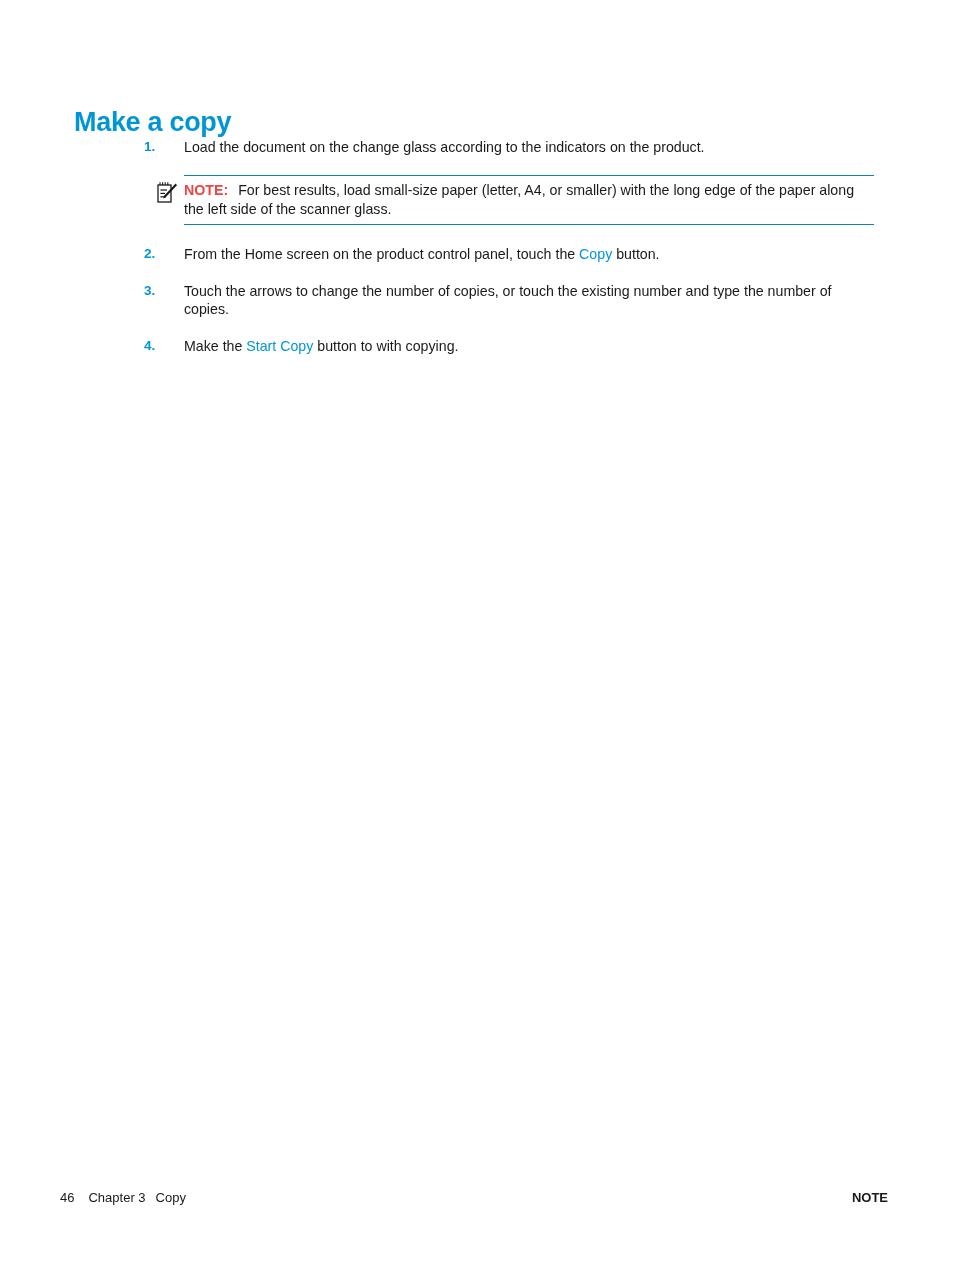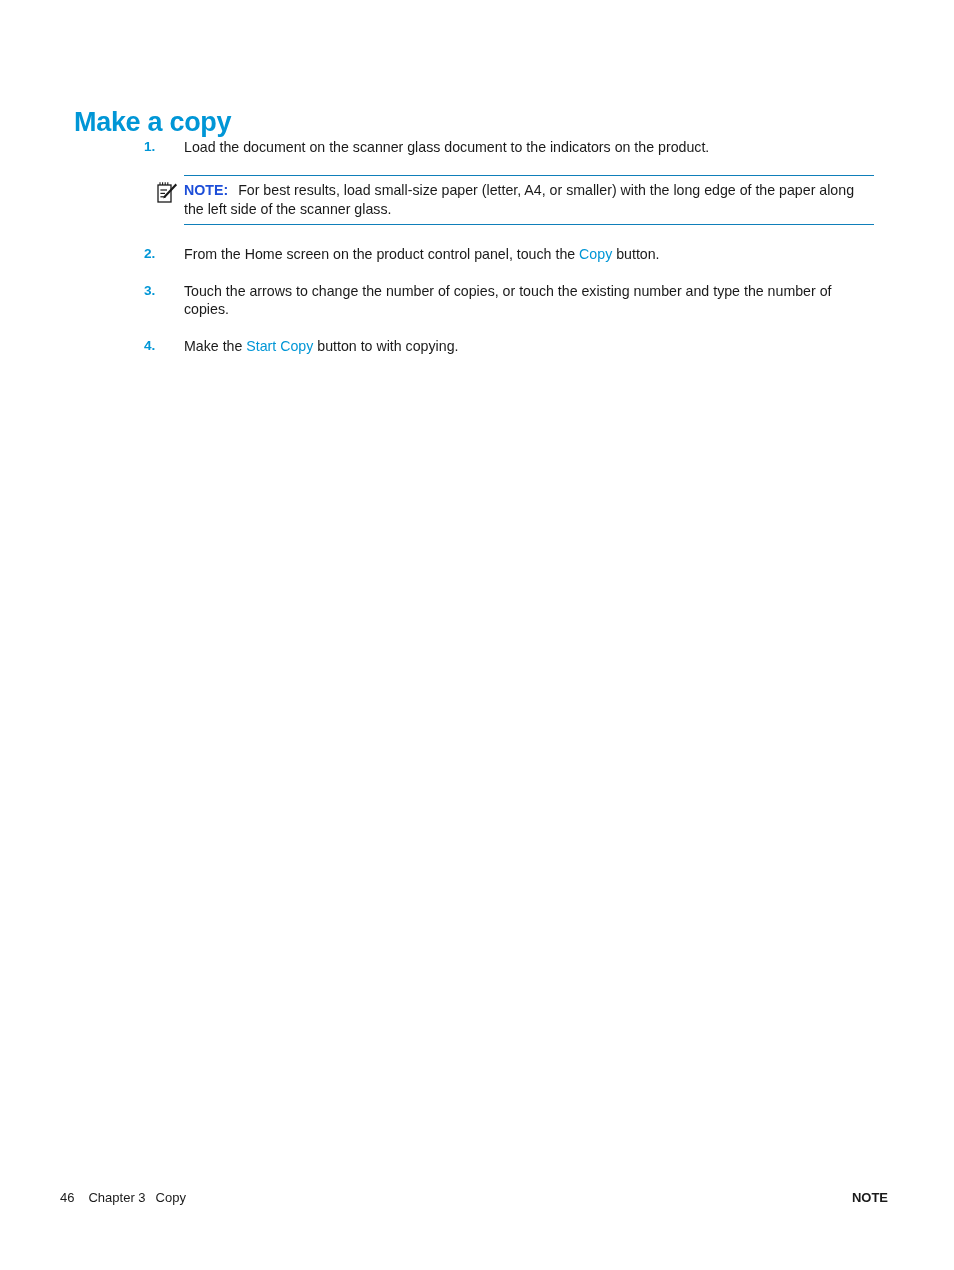--- a/index.html
+++ b/index.html
@@ -92,21 +92,21 @@
     height: 24px;
   }
 
   .note-body {
     font-size: 14.2px;
     line-height: 1.34;
     color: #1a1a1a;
   }
 
   .note-label {
-    color: #1d4ed8;
+    color: #ef4444;
     font-weight: bold;
     margin-right: 10px;
   }
 
   
   .footer {
     position: absolute;
     left: 0;
     top: 1190px;
     width: 954px;
@@ -143,21 +143,21 @@
 <body>
 
 <div class="page">
 
   <h1 class="page-title">Make a copy</h1>
 
   <div class="steps">
 
     <div class="step">
       <span class="step-num">1.</span>
-      <span class="step-text">Load the document on the scanner glass document to the indicators on the product.</span>
+      <span class="step-text">Load the document on the change glass according to the indicators on the product.</span>
     </div>
 
     <div class="note-block">
       <span class="note-icon">
         <svg width="22" height="24" viewBox="0 0 22 24" xmlns="http://www.w3.org/2000/svg">
 
           <g stroke="#1a1a1a" stroke-width="1.1">
             <line x1="4" y1="1.2" x2="4" y2="4"></line>
             <line x1="6.6" y1="1.2" x2="6.6" y2="4"></line>
             <line x1="9.2" y1="1.2" x2="9.2" y2="4"></line>

